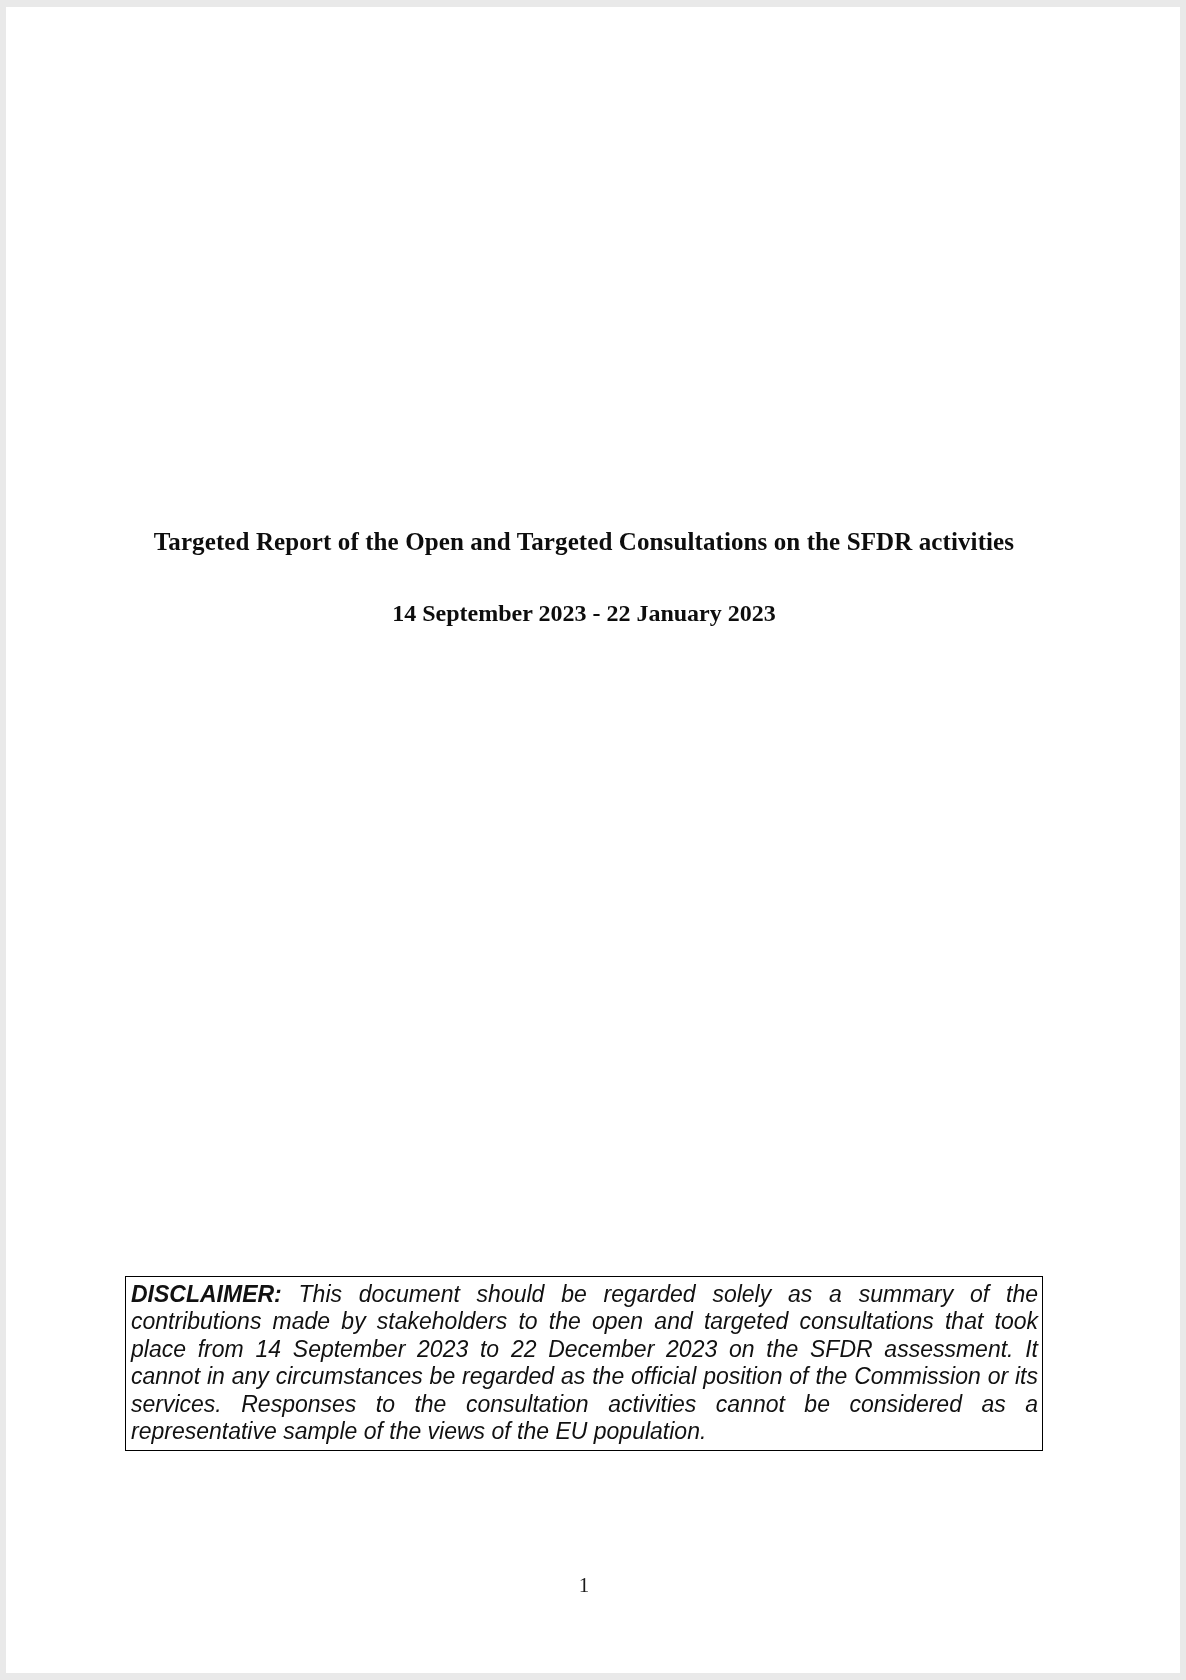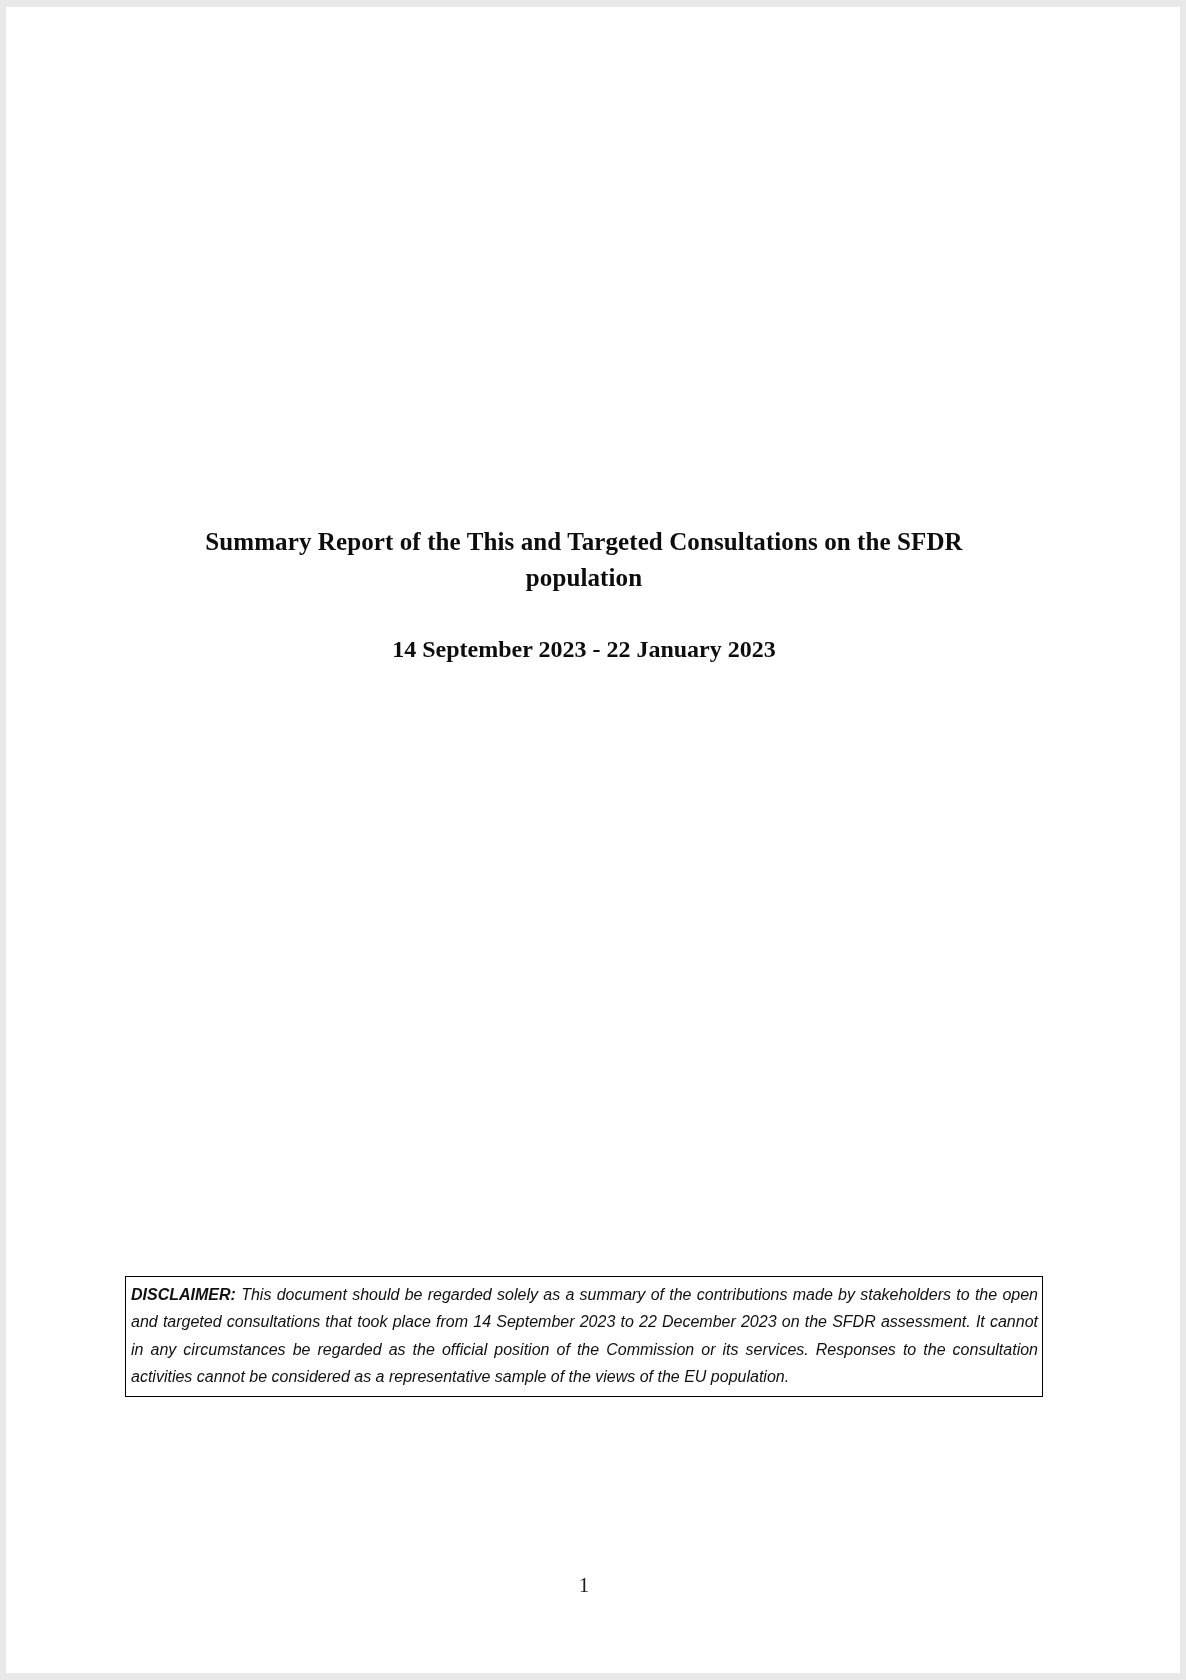--- a/index.html
+++ b/index.html
@@ -74,21 +74,21 @@
     left: 125px;
     top: 1276px;
     width: 918px;
     border: 1.3px solid #000000;
     box-sizing: border-box;
     padding: 4px 4px 5px 5px;
   }
   .disclaimer-text {
     font-family: "Liberation Sans", "DejaVu Sans", sans-serif;
     font-style: italic;
-    font-size: 16px;
+    font-size: 23px;
     line-height: 27.4px;
     color: #111111;
     text-align: justify;
     text-justify: inter-word;
     margin: 0;
     -webkit-hyphens: none;
     hyphens: none;
   }
   .disclaimer-label {
     font-weight: bold;
@@ -113,22 +113,22 @@
 <div class="page">
 
   <div class="page-edge-top"></div>
   <div class="page-edge-bottom"></div>
   <div class="page-edge-left"></div>
   <div class="page-edge-right"></div>
 
   <div class="content">
 
     <div class="title-block">
-      <h1 class="doc-title"><span>Summary Report of the This and Targeted Consultations on the SFDR</span>
-        <span>population</span></h1>
+      <h1 class="doc-title"><span>Targeted Report of the Open and Targeted Consultations on the SFDR</span>
+        <span>activities</span></h1>
       <p class="doc-dates">14 September 2023 - 22 January 2023</p>
     </div>
 
     <div class="disclaimer-box">
       <p class="disclaimer-text"><span class="disclaimer-label">DISCLAIMER:</span><span> This document should be regarded solely as a summary of the contributions made by stakeholders to the open and targeted consultations that took place from 14 September 2023 to 22 December 2023 on the SFDR assessment. It cannot in any circumstances be regarded as the official position of the Commission or its services. Responses to the consultation activities cannot be considered as a representative sample of the views of the EU population.</span></p>
     </div>
 
     <div class="page-number">1</div>
 
   </div>

